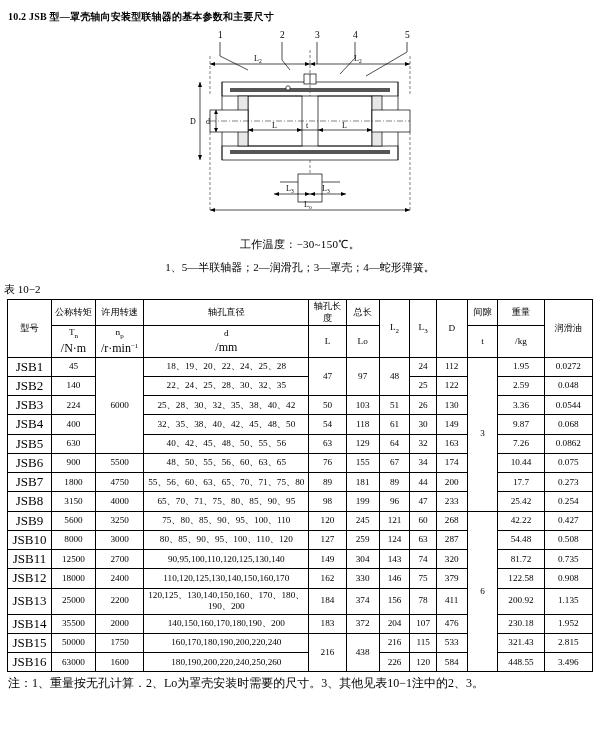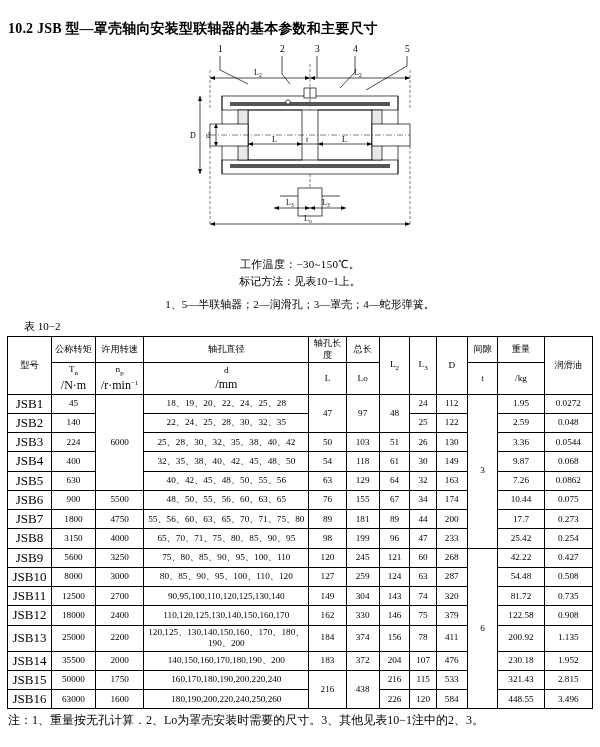--- a/index.html
+++ b/index.html
@@ -15,23 +15,23 @@
     position: relative;
     overflow: hidden;
   }
   .page {
     position: relative;
     width: 600px;
     height: 747px;
     padding: 0;
   }
   .section-title {
-    font-size: 14px;
+    font-size: 10px;
     font-weight: bold;
-    padding: 20px 0 0 8px;
+    padding: 10px 0 0 8px;
     letter-spacing: 0.2px;
   }
   
   .figure-wrap {
     position: relative;
     width: 600px;
     height: 200px;
     margin-top: 6px;
   }
   .fig {
@@ -51,27 +51,27 @@
   }
   .callout {
     position: absolute;
     top: 0;
   }
   
   .notes {
     text-align: center;
     font-size: 11px;
     line-height: 1.55;
-    margin-top: 12px;
+    margin-top: 6px;
   }
   .notes .n1 { letter-spacing: 0.3px; }
   .notes .n3 { margin-top: 6px; }
   .table-label {
     font-size: 11px;
-    padding: 6px 0 2px 24px;
+    padding: 6px 0 2px 4px;
   }
   
   table.spec {
     border-collapse: collapse;
     margin: 0 auto;
     width: 586px;
     font-size: 9.2px;
     table-layout: fixed;
   }
   table.spec th, table.spec td {
@@ -212,21 +212,20 @@
         <path d="M240 180 l-5 -2 v4 z" fill="#000" stroke="none"></path>
         <line x1="40" y1="102" x2="40" y2="180" stroke-dasharray="3,2" stroke-width="0.5"></line>
         <line x1="240" y1="102" x2="240" y2="180" stroke-dasharray="3,2" stroke-width="0.5"></line>
         <text x="134" y="177" font-size="8" fill="#000" stroke="none">L<tspan font-size="5.5" dy="2">o</tspan></text>
       </g>
     </svg>
   </div>
 
   <div class="notes">
     <div class="n1">工作温度：−30~150℃。</div>
-    <div class="n2">标记方法：见表10−1上。</div>
     <div class="n3">1、5—半联轴器；2—润滑孔；3—罩壳；4—蛇形弹簧。</div>
   </div>
 
   <div class="table-label">表 10−2</div>
 
   <table class="spec">
     <colgroup>
       <col class="hdr-model">
         <col class="hdr-tn">
         <col class="hdr-n">

